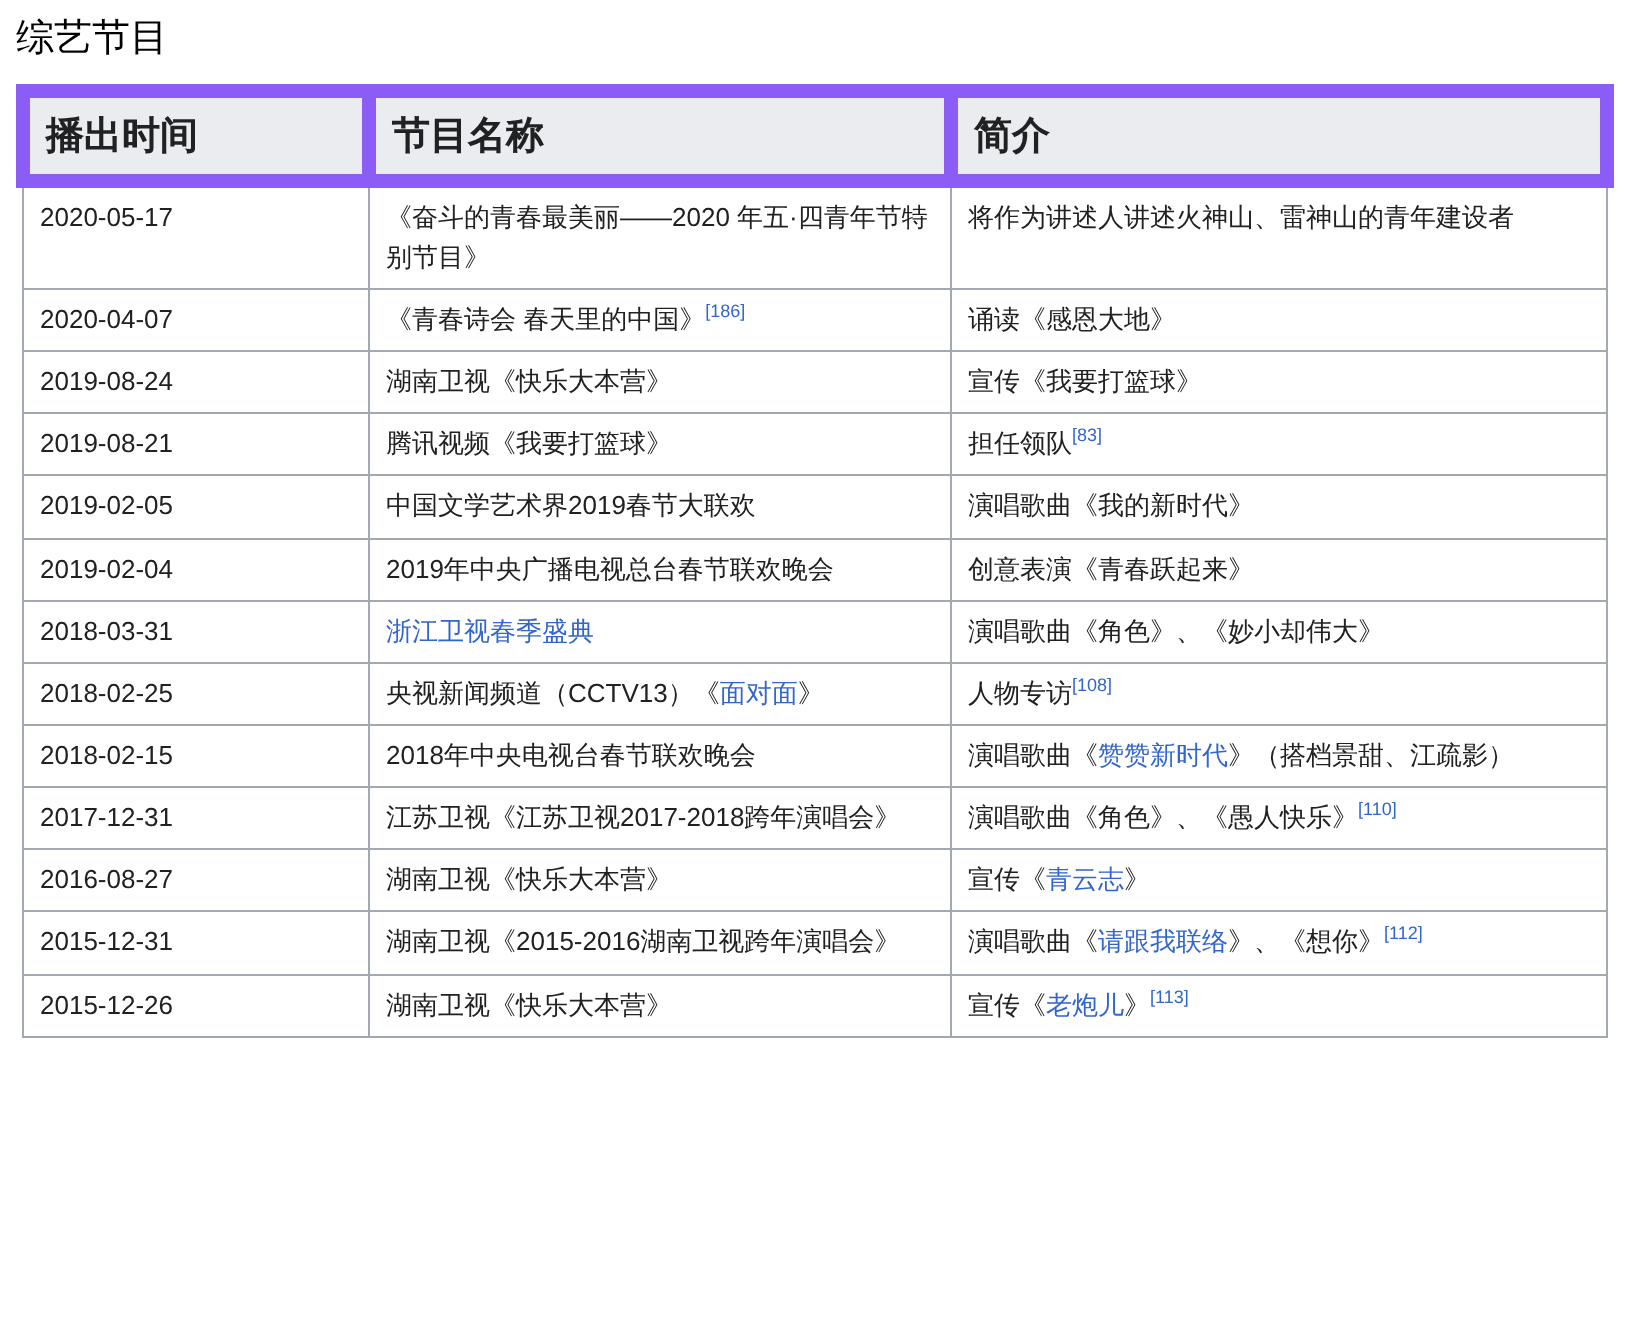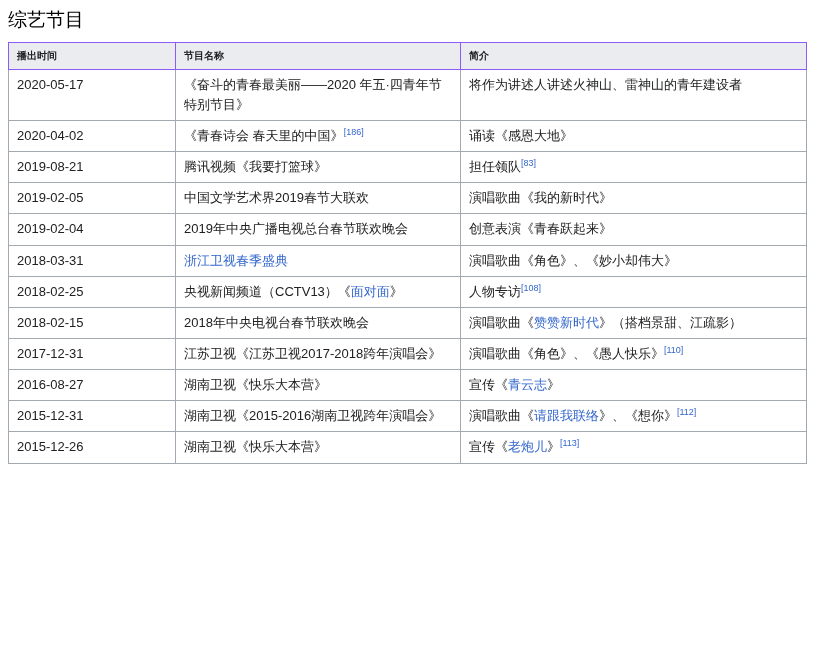--- a/index.html
+++ b/index.html
@@ -30,25 +30,25 @@
     line-height: 1.3;
   }
   table.wikitable {
     border-collapse: collapse;
     width: 799px;
     margin: 0;
     background: #ffffff;
   }
   table.wikitable th {
     background: #eaecf0;
-    border: 1px solid #8b5cf6;
+    border: 7px solid #8b5cf6;
     text-align: left;
     font-weight: bold;
     padding: 6px 8px;
-    font-size: 10px;
+    font-size: 19px;
     color: #202122;
     vertical-align: middle;
   }
   table.wikitable td {
     border: 1px solid #a2a9b1;
     padding: 5px 8px;
     font-size: 13px;
     vertical-align: top;
     line-height: 1.55;
     color: #202122;
@@ -87,23 +87,28 @@
         <th class="col-desc">简介</th>
       </tr>
     </thead>
     <tbody>
         <tr>
           <td class="col-date">2020-05-17</td>
           <td class="col-name"><span>《奋斗的青春最美丽——2020 年五·四青年节特别节目》</span></td>
           <td class="col-desc"><span>将作为讲述人讲述火神山、雷神山的青年建设者</span></td>
         </tr>
         <tr>
-          <td class="col-date">2020-04-02</td>
+          <td class="col-date">2020-04-07</td>
           <td class="col-name"><span>《青春诗会 春天里的中国》</span><sup class="ref"><a class="wlink">[186]</a></sup></td>
           <td class="col-desc"><span>诵读《感恩大地》</span></td>
+        </tr>
+        <tr>
+          <td class="col-date">2019-08-24</td>
+          <td class="col-name"><span>湖南卫视《快乐大本营》</span></td>
+          <td class="col-desc"><span>宣传《我要打篮球》</span></td>
         </tr>
         <tr>
           <td class="col-date">2019-08-21</td>
           <td class="col-name"><span>腾讯视频《我要打篮球》</span></td>
           <td class="col-desc"><span>担任领队</span><sup class="ref"><a class="wlink">[83]</a></sup></td>
         </tr>
         <tr>
           <td class="col-date">2019-02-05</td>
           <td class="col-name"><span>中国文学艺术界2019春节大联欢</span></td>
           <td class="col-desc"><span>演唱歌曲《我的新时代》</span></td>

